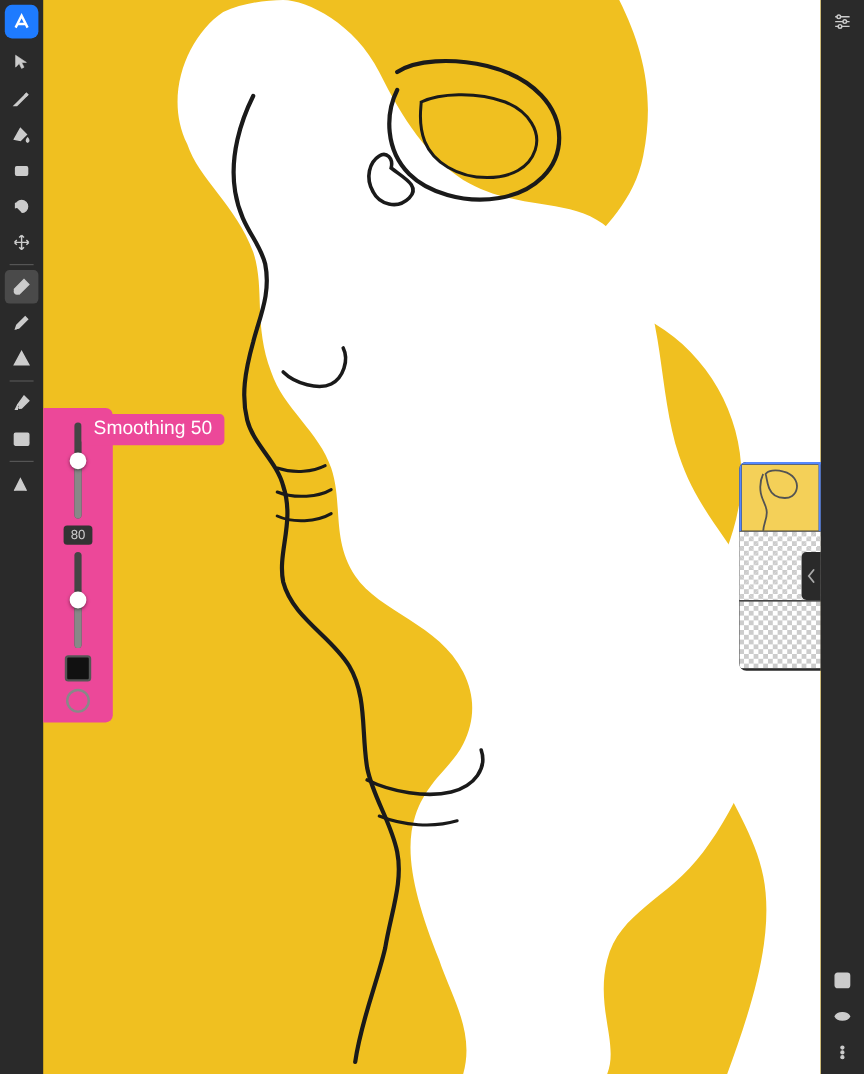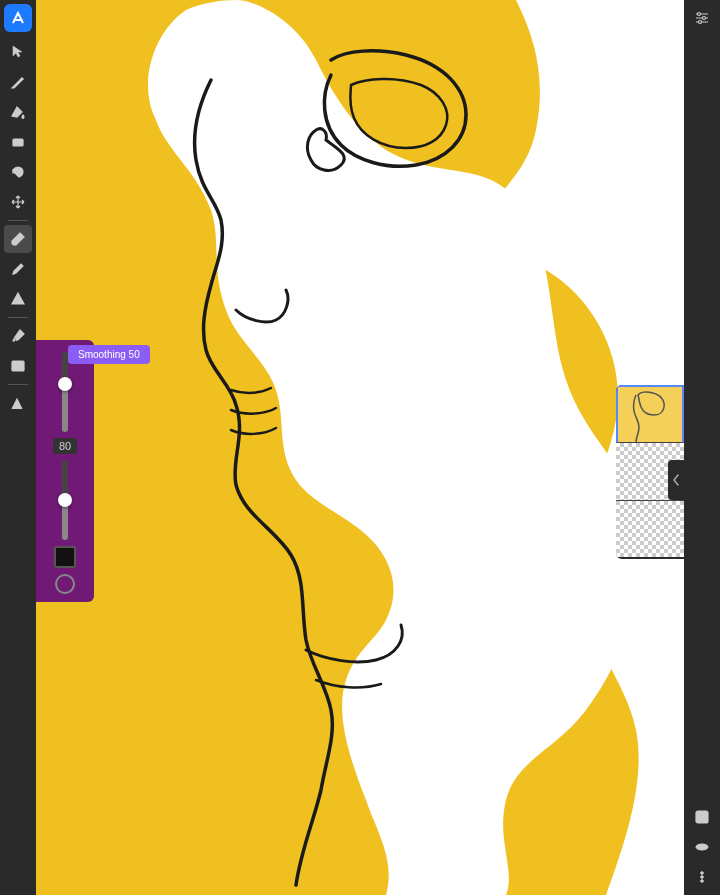--- a/index.html
+++ b/index.html
@@ -91,37 +91,37 @@
       gap: 2px;
       z-index: 10;
     }
 
     
     #brush-panel {
       position: absolute;
       left: 36px;
       top: 340px;
       width: 58px;
-      background: #701a75;
+      background: #ec4899;
       border-radius: 0 6px 6px 0;
       z-index: 20;
       padding: 8px 0;
       display: flex;
       flex-direction: column;
       align-items: center;
       gap: 6px;
     }
 
     #smoothing-tooltip {
       position: absolute;
       left: 68px;
       top: 345px;
-      background: #8b5cf6;
+      background: #ec4899;
       color: white;
-      font-size: 10px;
+      font-size: 16px;
       padding: 4px 10px;
       border-radius: 4px;
       z-index: 30;
       white-space: nowrap;
     }
 
     .slider-track {
       width: 6px;
       height: 80px;
       background: #444;

